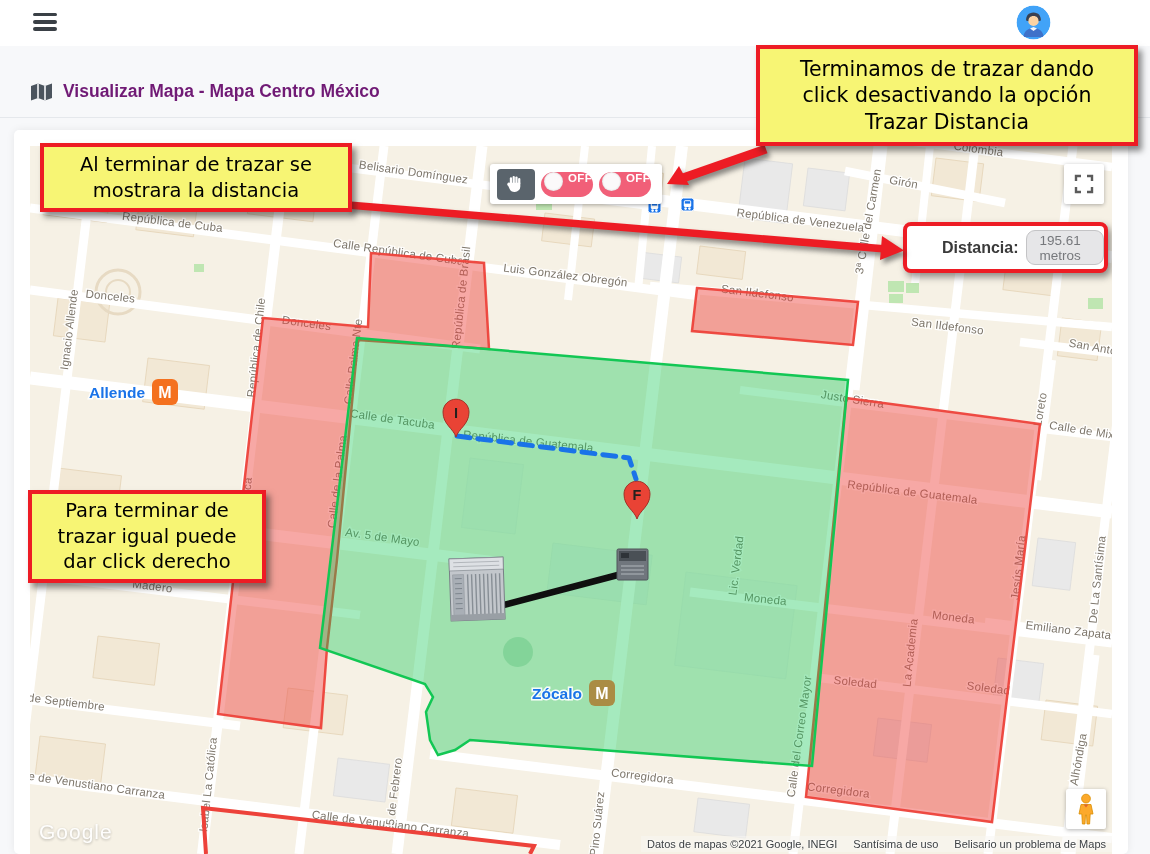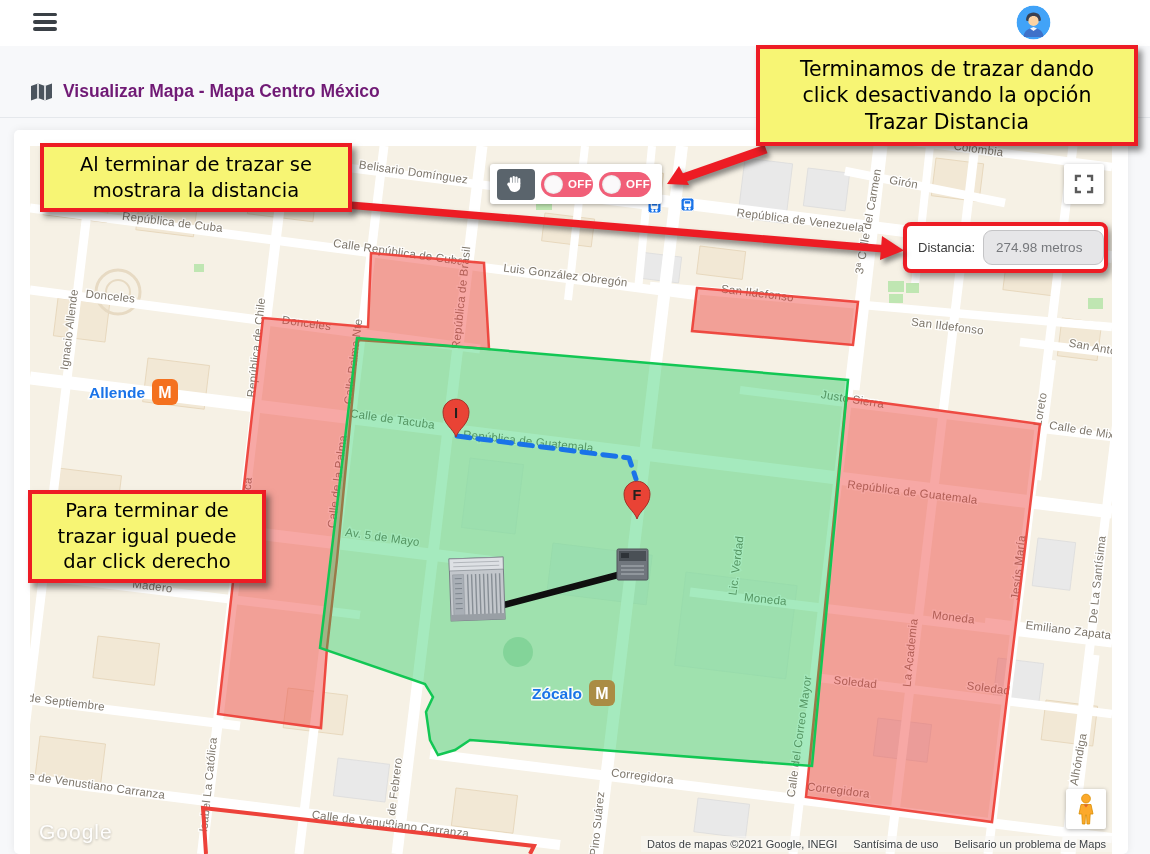--- a/index.html
+++ b/index.html
@@ -28,34 +28,34 @@
   .street{stroke:#FFFFFF;stroke-linecap:butt;}
   .blockwarm{fill:#F2E8D5;stroke:#E5D4B8;stroke-width:.8;}
   .blockgray{fill:#E9E9E9;stroke:#DCDCDC;stroke-width:.8;}
   .park{fill:#BFE6B2;}
   
   .gm-panel{position:absolute;left:460px;top:18px;width:172px;height:40px;background:#fff;border-radius:3px;
             box-shadow:0 1px 4px rgba(0,0,0,.35);display:flex;align-items:center;z-index:10;}
   .handbtn{width:38px;height:31px;margin-left:7px;background:#5A646C;border-radius:4px;
            display:flex;align-items:center;justify-content:center;cursor:pointer;}
   .pill{width:52px;height:25px;margin-left:6px;border-radius:13px;background:var(--toggle-pink,#F15F78);
-        display:flex;align-items:center;cursor:pointer;}
+        display:flex;cursor:pointer;}
   .pill .knob{width:19px;height:19px;border-radius:50%;background:#FBF9FA;margin-left:3px;
         box-shadow:inset 0 0 2px rgba(0,0,0,.2);}
   .pill .offtxt{color:#fff;font-size:11.5px;font-weight:bold;margin-left:5px;letter-spacing:.4px;}
   .fsbtn{position:absolute;left:1034px;top:18px;width:40px;height:40px;background:#fff;border-radius:2px;
          box-shadow:0 1px 4px rgba(0,0,0,.3);display:flex;align-items:center;justify-content:center;
          cursor:pointer;z-index:10;}
   .pegbtn{position:absolute;left:1036px;top:643px;width:40px;height:40px;background:#fff;border-radius:2px;
          box-shadow:0 1px 4px rgba(0,0,0,.3);display:flex;align-items:center;justify-content:center;
          cursor:pointer;z-index:10;}
   .distpanel{position:absolute;left:873px;top:76px;width:205px;height:51px;box-sizing:border-box;
          background:#fff;border:4px solid var(--annotation-red,#ED1C24);border-radius:8px;z-index:11;
          box-shadow:3px 4px 7px rgba(40,40,40,.5);display:flex;align-items:center;padding-left:11px;gap:8px;}
-  .distpanel .dlabel{font-size:13px;font-weight:normal;color:#3A3A3A;}
+  .distpanel .dlabel{font-size:16px;font-weight:bold;color:#3A3A3A;margin-left:24px;}
   .distfield{width:126px;height:33px;background:#E6E6E8;border:1px solid #C4C4C6;border-radius:9px;
          color:#76787C;font-size:13.5px;display:flex;align-items:center;padding-left:12px;}
   .watermark{position:absolute;left:0px;top:674px;font-size:21px;font-weight:500;color:#fff;opacity:.92;
          letter-spacing:1px;text-shadow:0 1px 3px rgba(0,0,0,.3);z-index:10;padding-left:9px;}
   .attrib{position:absolute;right:0;top:690px;display:flex;gap:16px;font-size:11px;color:#3C4043;
          padding:2px 6px;z-index:10;text-shadow:0 0 3px #fff,0 0 3px #fff;background:rgba(248,246,242,.55);}
   .attrib span{white-space:nowrap;}
   
   .callout{position:absolute;background:var(--annotation-yellow,#F7F574);
          border:4px solid var(--annotation-red,#ED1C24);box-sizing:border-box;
@@ -341,21 +341,21 @@
 
     <div class="fsbtn">
       <svg width="20" height="20" viewBox="0 0 20 20">
         <path d="M2 7 V2 H7 M13 2 H18 V7 M18 13 V18 H13 M7 18 H2 V13" fill="none" stroke="#5B5B5B" stroke-width="2.4"></path>
       </svg>
     </div>
 
     <div class="distpanel">
       <span class="dlabel">Distancia:</span>
       <div class="distfield">
-        <span>274.98 metros</span>
+        <span>195.61 metros</span>
       </div>
     </div>
 
     <div class="pegbtn">
       <svg width="22" height="32" viewBox="0 0 22 32">
         <circle cx="11" cy="5.6" r="4.4" fill="#FCA92B" stroke="#D98E00" stroke-width=".8"></circle>
         <path d="M6 11.5 h10 l2 9.5 h-2.8 l-.6 10 h-2.6 l-.5 -9 h-1 l-.5 9 H7.4 l-.6 -10 H4z" fill="#FCA92B" stroke="#D98E00" stroke-width=".8"></path>
         <path d="M8.6 11.5 L11 14.6 L13.4 11.5 z" fill="#E0662B"></path>
       </svg>
     </div>

